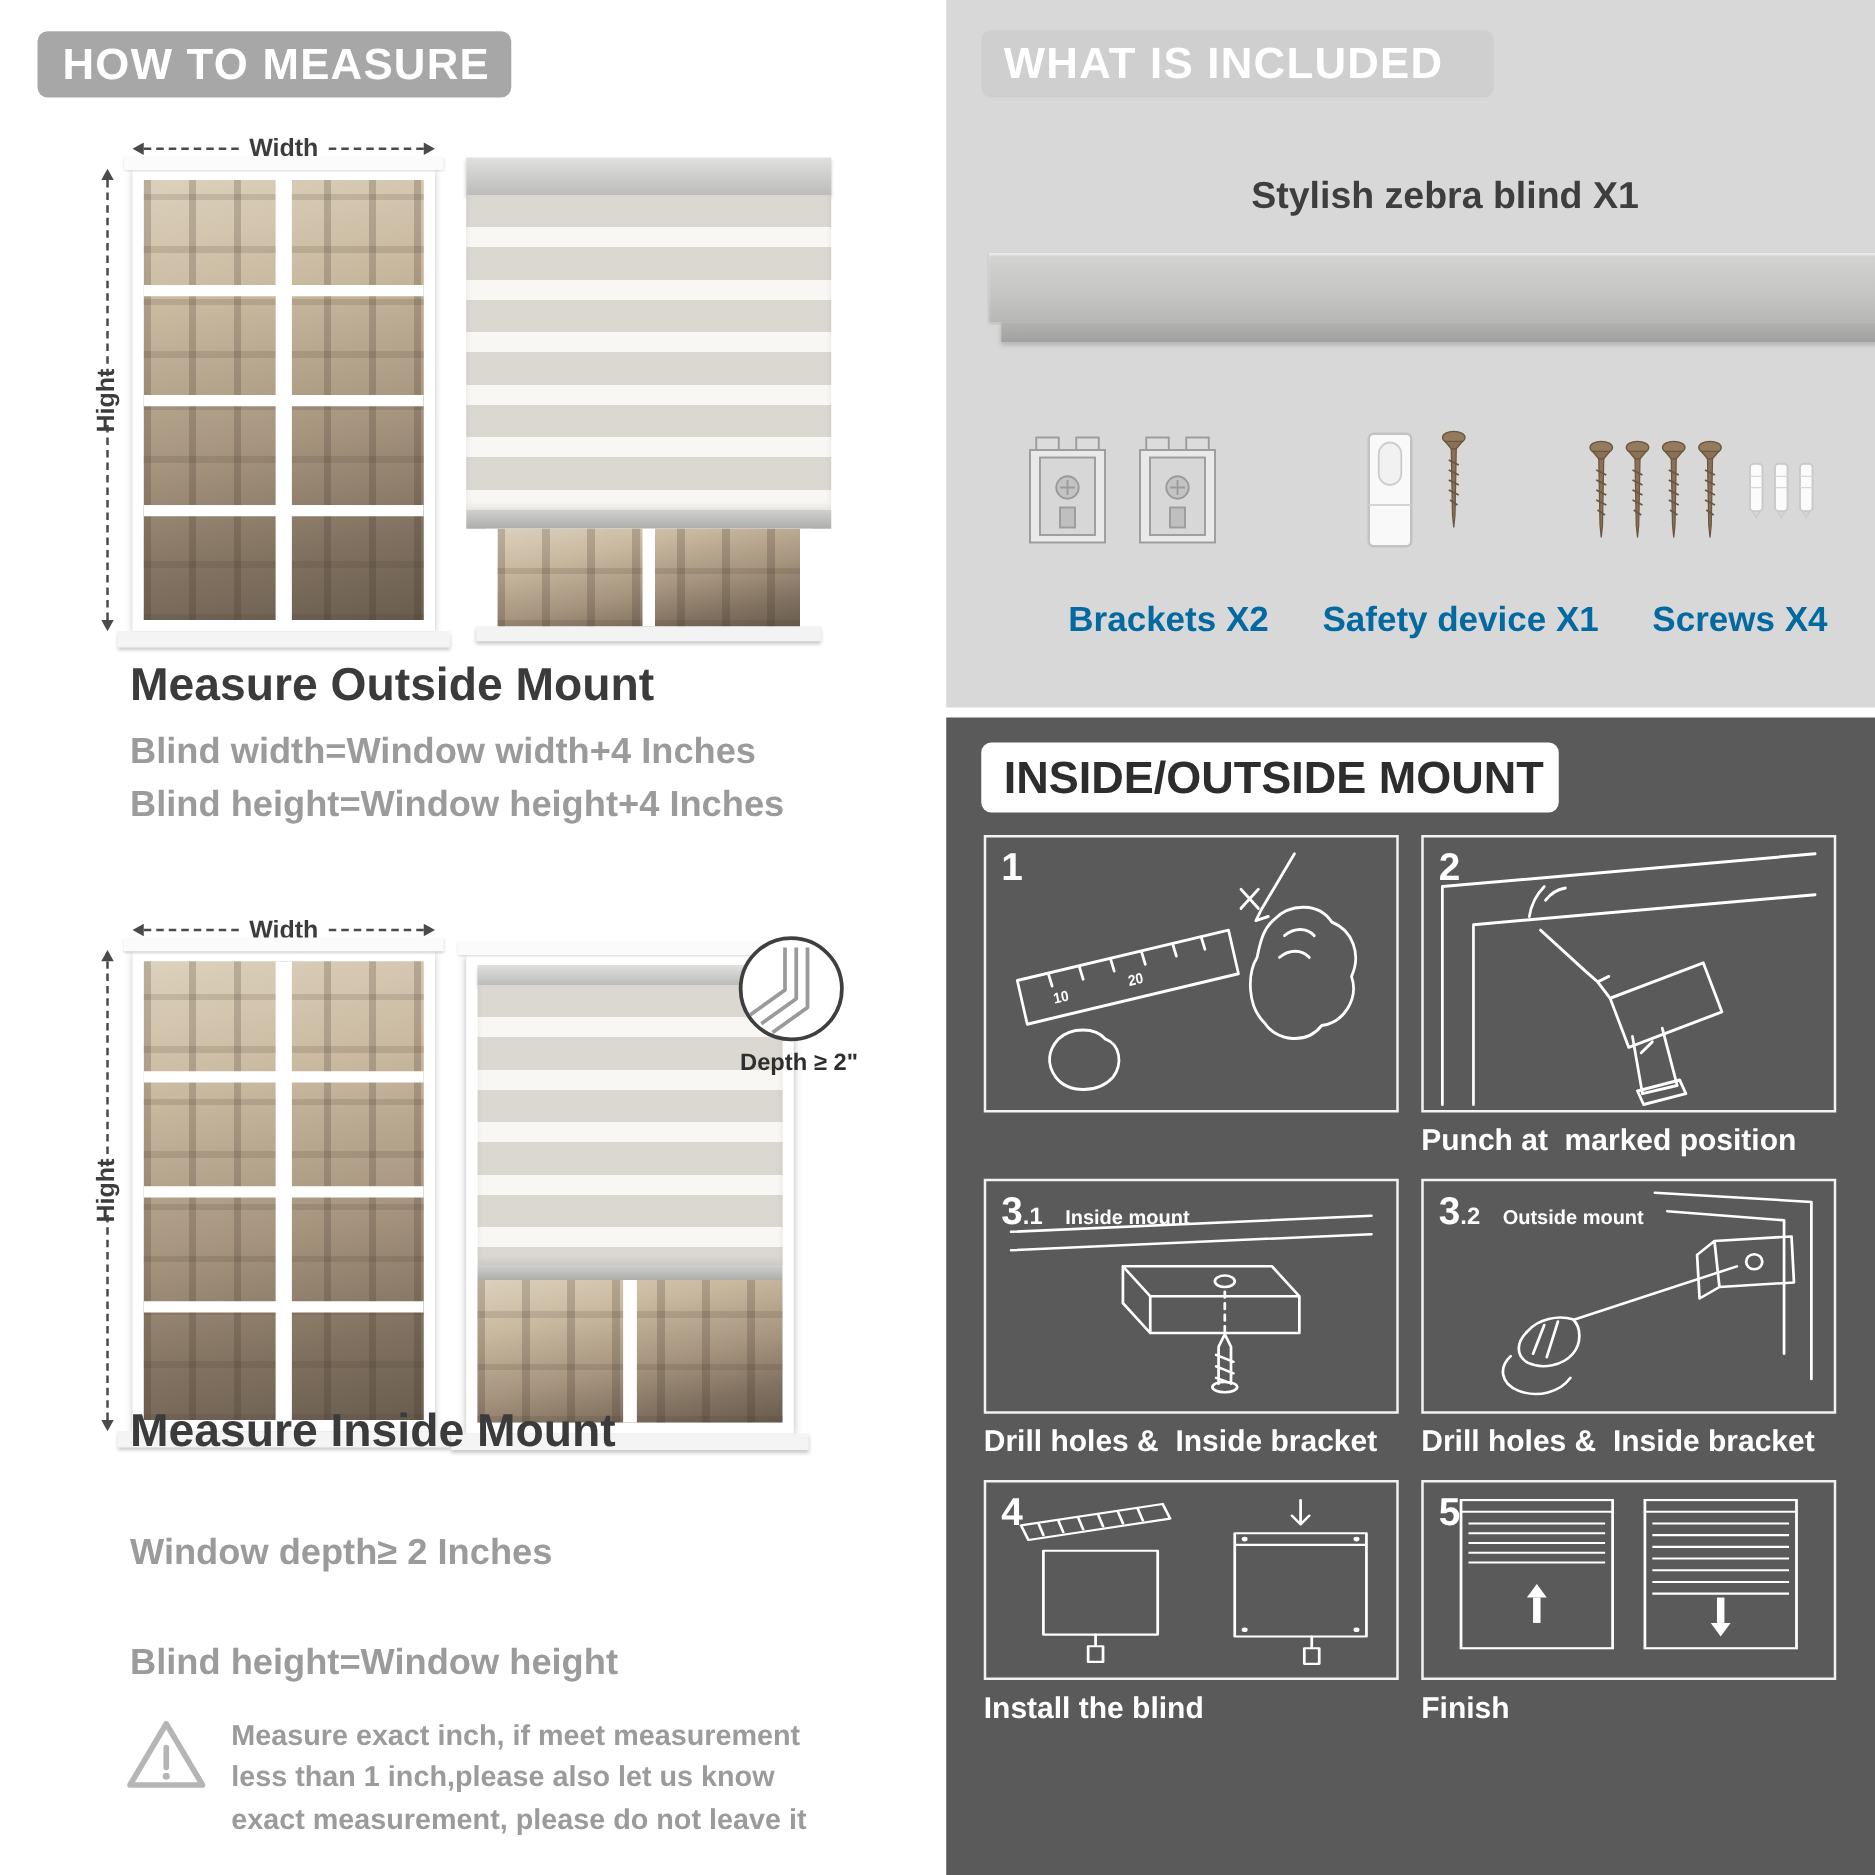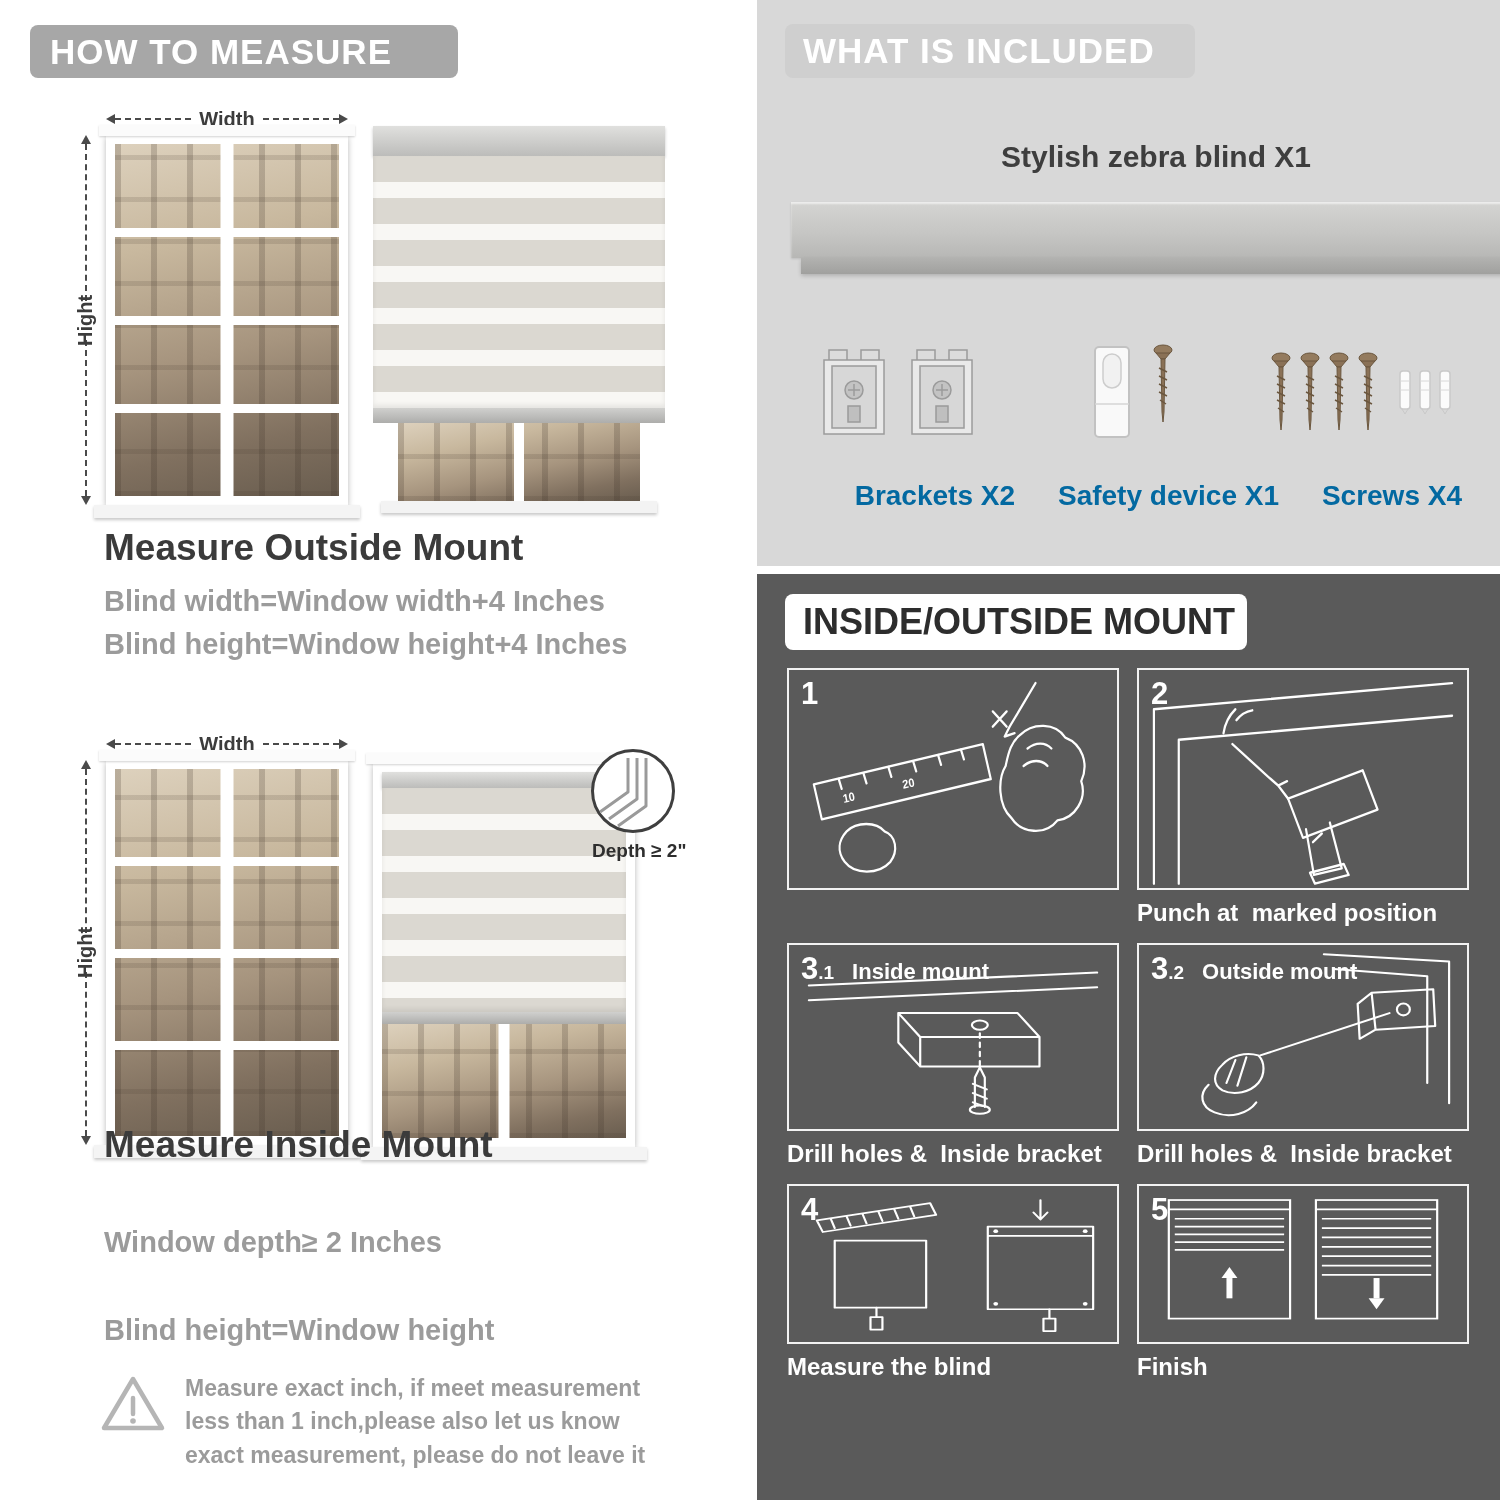--- a/index.html
+++ b/index.html
@@ -5,21 +5,21 @@
   html,body{margin:0;padding:0;}
   body{font-family:"Liberation Sans", sans-serif; background:#fff;}
   #page{position:relative;width:1500px;height:1500px;background:#ffffff;overflow:hidden;}
 
   
   .abs{position:absolute;}
   .h1-dark{font-size:37px;font-weight:bold;color:#3b3b3b;}
   .gray-line{font-size:29px;font-weight:bold;color:#9b9b9b;}
 
   
-  #left-header{position:absolute;left:30px;top:25px;width:428px;height:53px;background:#a7a7a7;border-radius:8px;
+  #left-header{position:absolute;left:30px;top:25px;width:379px;height:53px;background:#a7a7a7;border-radius:8px;
     color:#fff;font-size:35px;font-weight:bold;line-height:53px;padding-left:20px;box-sizing:border-box;letter-spacing:1px;}
 
   
   .h-measure{position:absolute;display:flex;align-items:center;height:18px;}
   .ah{width:0;height:0;flex:0 0 auto;}
   .ah.left{border-top:5px solid transparent;border-bottom:5px solid transparent;border-right:9px solid #4a4a4a;}
   .ah.right{border-top:5px solid transparent;border-bottom:5px solid transparent;border-left:9px solid #4a4a4a;}
   .dash{flex:1;border-top:2px dashed #4a4a4a;height:0;}
   .hlabel{padding:0 8px;font-size:20px;font-weight:bold;color:#3c3c3c;text-align:center;}
   .v-measure{position:absolute;width:20px;display:flex;flex-direction:column;align-items:center;}
@@ -96,21 +96,21 @@
   #steps{position:absolute;left:30px;top:94px;width:682px;display:flex;flex-wrap:wrap;gap:16px 18px;}
   .cell{width:332px;}
   .panel{position:relative;border:2px solid #f2f2f2;box-sizing:border-box;width:100%;}
   .r1 .panel{height:222px;}
   .r2 .panel{height:188px;}
   .r3 .panel{height:160px;}
   .art{position:absolute;inset:0;width:100%;height:100%;}
   .step-head{position:absolute;top:6px;left:12px;z-index:2;display:flex;align-items:baseline;}
   .num{font-size:31px;font-weight:bold;color:#fff;}
   .subnum{font-size:19px;font-weight:bold;color:#fff;}
-  .inline-label{font-size:22px;font-weight:bold;color:#fff;margin-left:18px;}
+  .inline-label{font-size:16px;font-weight:bold;color:#fff;margin-left:18px;}
   .caption{margin-top:9px;font-size:24px;font-weight:bold;color:#fff;white-space:pre-wrap;}
 </style>
 </head>
 <body>
 
 <div id="page">
 
   <div id="left-header">HOW TO MEASURE</div>
 
   <div class="h-measure" style="left:106px;top:110px;width:242px;">
@@ -422,21 +422,21 @@
               <path d="M262,158 L262,170 M256,170 h12 v16 h-12 Z"></path>
             </g>
             <g fill="#fff">
               <circle cx="208" cy="58" r="2.4"></circle>
                 <circle cx="298" cy="58" r="2.4"></circle>
               <circle cx="208" cy="151" r="2.4"></circle>
                 <circle cx="298" cy="151" r="2.4"></circle>
             </g>
           </svg>
         </div>
-        <div class="caption">Measure the blind</div>
+        <div class="caption">Install the blind</div>
       </div>
 
       <div class="cell r3">
         <div class="panel">
           <div class="step-head">
             <span class="num">5</span>
               <span class="subnum"></span>
             <span class="inline-label"></span>
           </div>
           <svg class="art" viewBox="0 0 330 200" preserveAspectRatio="none">

